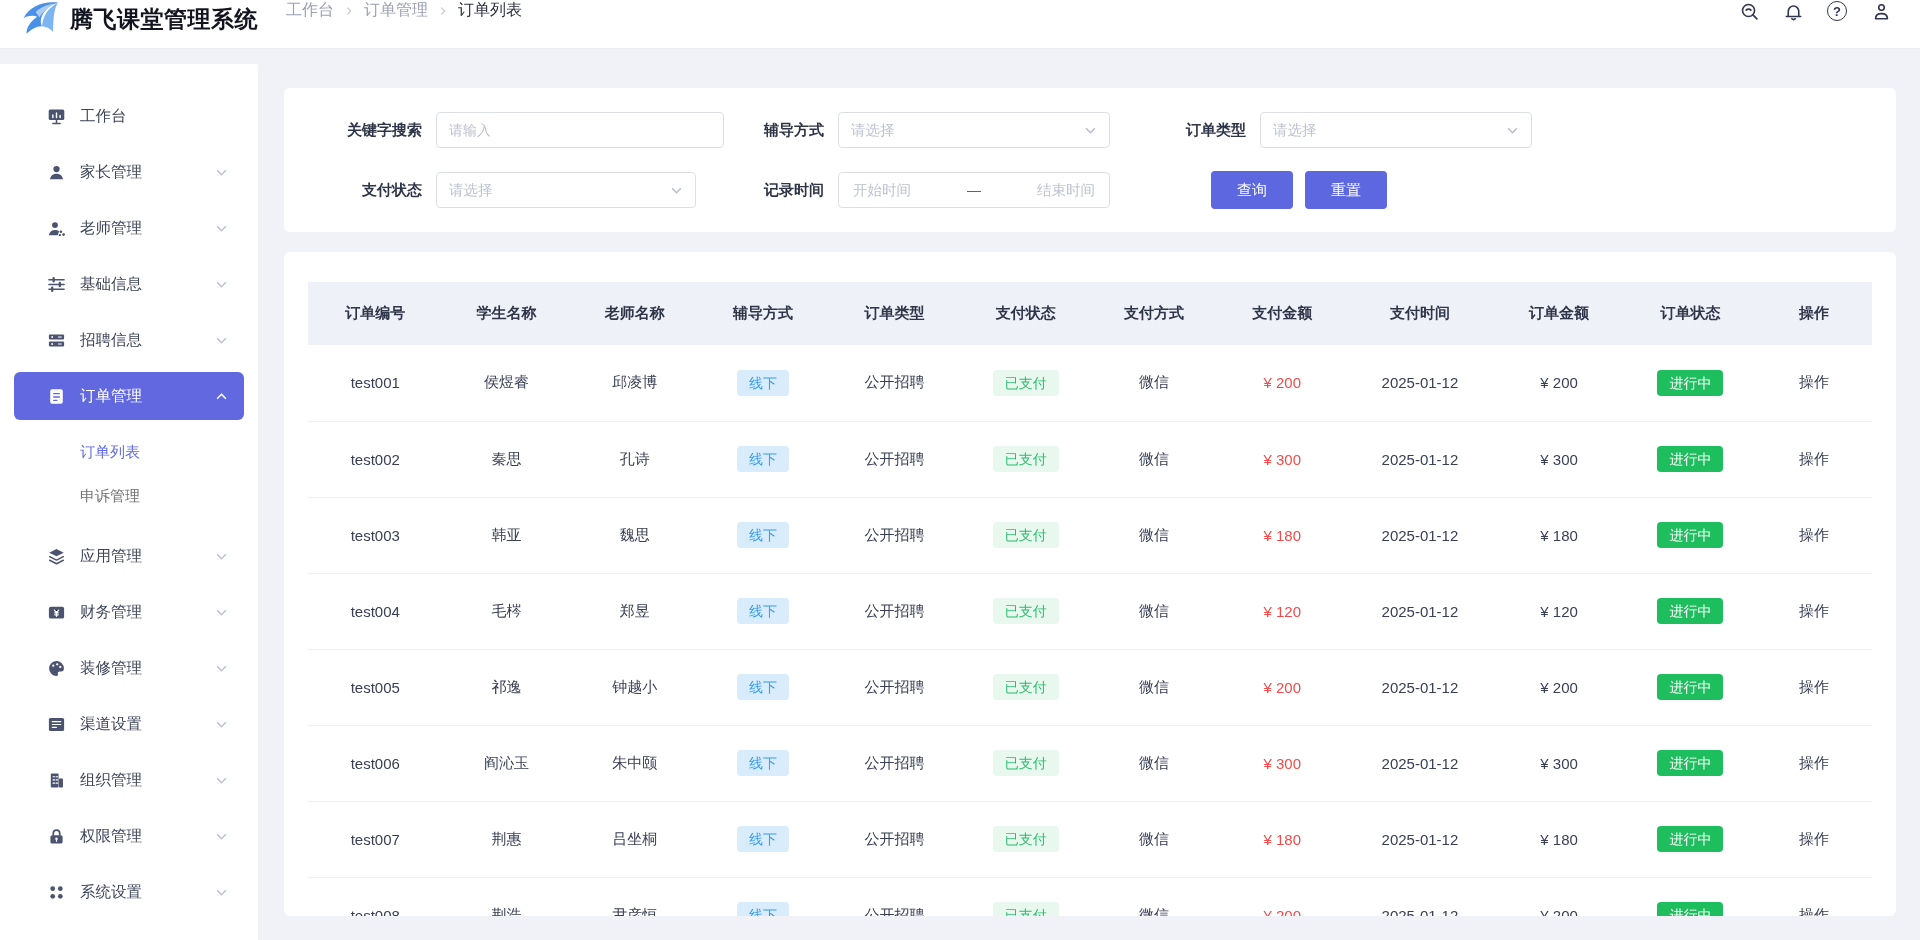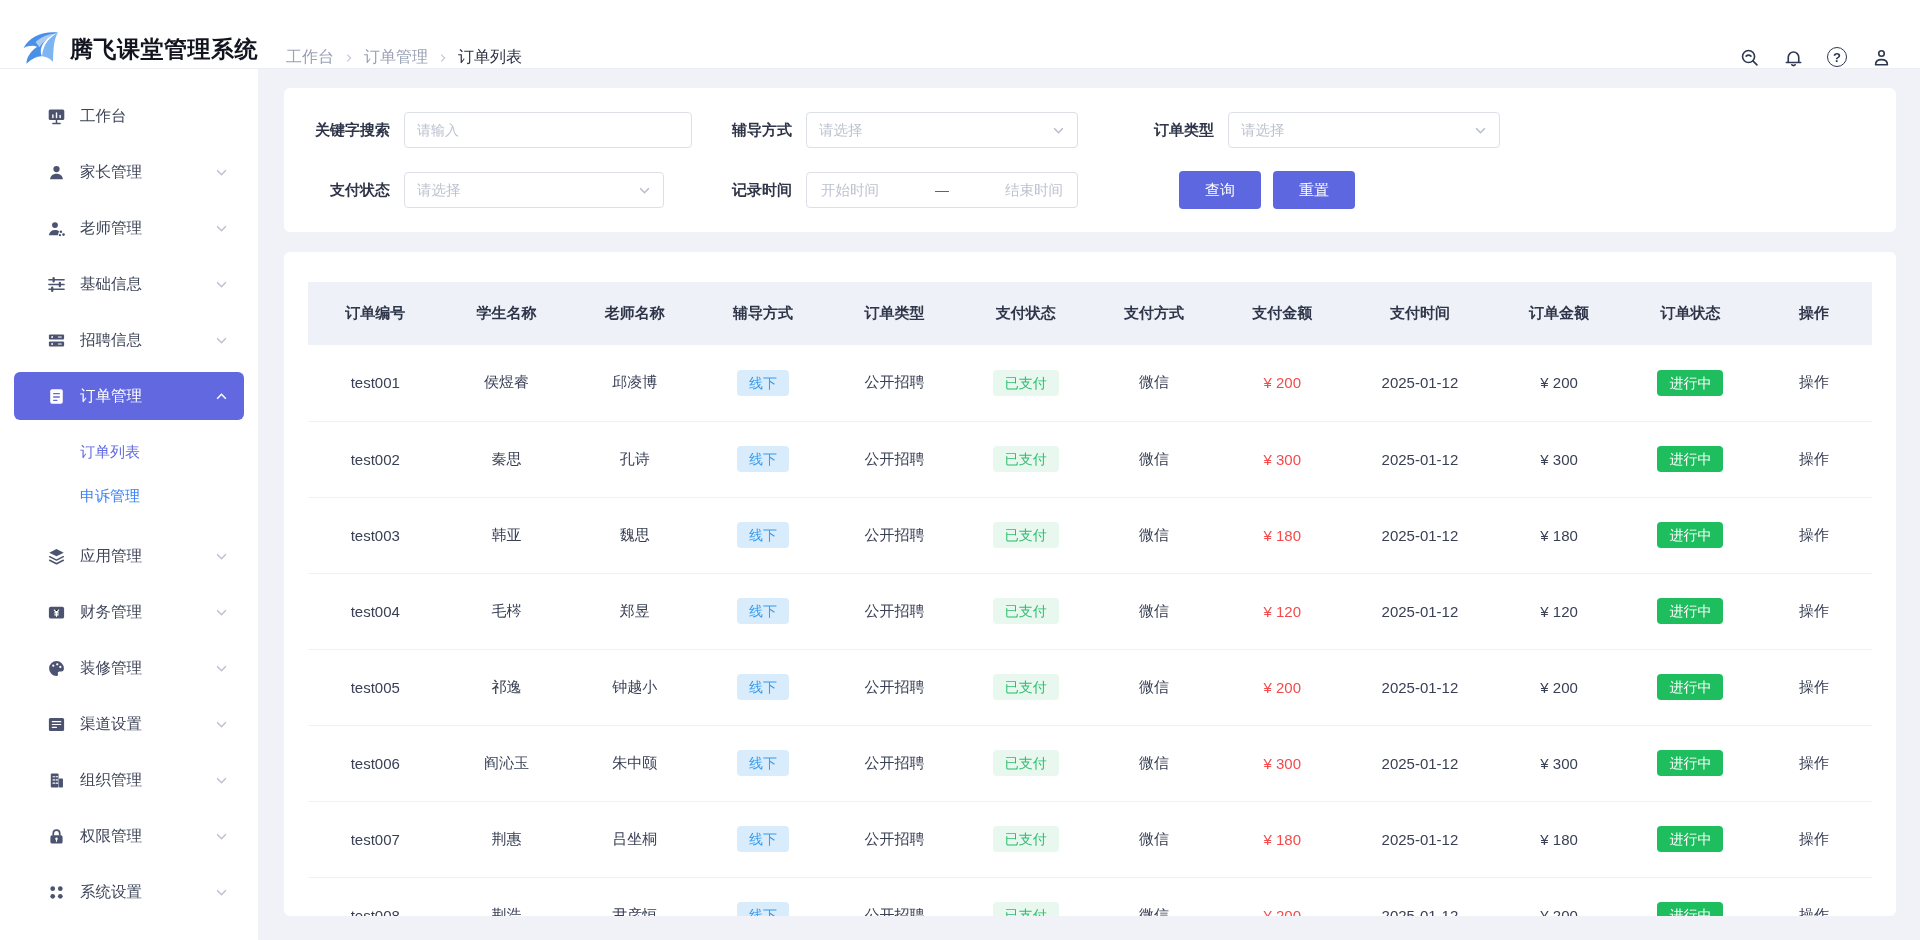--- a/index.html
+++ b/index.html
@@ -1,21 +1,21 @@
 <!DOCTYPE html>
 <html><head>
 <meta charset="utf-8">
 <style>
   * { margin:0; padding:0; box-sizing:border-box; }
   html,body { width:1920px; height:940px; overflow:hidden; }
   body { font-family:"Liberation Sans","DejaVu Sans",sans-serif; background:#f0f2f7; color:#394055; }
 
   
-  .app-header { position:fixed; top:0; left:0; width:1920px; height:68px; background:#fff;
-    display:flex; align-items:flex-end; z-index:20; box-shadow:0 1px 0 #ecedf2; }
+  .app-header { position:fixed; top:0; left:0; width:1920px; height:48px; background:#fff;
+    display:flex; align-items:flex-start; z-index:20; box-shadow:0 1px 0 #ecedf2; }
   .logo-wrap { display:flex; align-items:center; gap:10px; padding-left:18px; width:268px; }
   .app-title { font-size:23px; font-weight:700; color:#12151f; letter-spacing:.5px; white-space:nowrap; }
   .breadcrumb { display:flex; align-items:center; gap:10px; font-size:16px; color:#9aa1b5; margin-left:18px; }
   .breadcrumb .crumb { cursor:pointer; }
   .breadcrumb .crumb.current { color:#2b3042; }
   .crumb-sep { color:#c3c8d6; width:10px; height:10px; }
   .header-actions { margin-left:auto; display:flex; align-items:center; gap:22px; padding-right:28px; color:#2f3850; }
   .h-icon { width:22px; height:22px; display:inline-flex; align-items:center; justify-content:center; cursor:pointer; }
   .help-circle { width:20px; height:20px; border:1.7px solid #2f3850; border-radius:50%;
     font-size:13px; font-weight:700; display:flex; align-items:center; justify-content:center; }
@@ -24,29 +24,29 @@
   .sidebar { position:fixed; top:64px; left:0; width:258px; height:876px; background:#fff; padding-top:28px; overflow:hidden; }
   .menu-item { height:48px; margin:0 14px 8px; border-radius:6px; display:flex; align-items:center;
     padding:0 16px 0 33px; cursor:pointer; color:#3e4559; font-size:15.5px; }
   .menu-item .m-icon { width:19px; height:19px; margin-right:14px; color:#4b5370; flex:0 0 19px; display:flex; }
   .menu-item .m-label { flex:1; }
   .menu-item .chev { width:13px; height:13px; color:#b9c0d3; }
   .menu-item.active { background:#6269e0; color:#fff; }
   .menu-item.active .m-icon, .menu-item.active .chev { color:#fff; }
   .chev.up { transform:rotate(180deg); }
   .submenu { padding:2px 0 14px; }
-  .submenu-item { height:44px; display:flex; align-items:center; padding-left:80px; font-size:15px; color:#3b82f6; cursor:pointer; }
+  .submenu-item { height:44px; display:flex; align-items:center; padding-left:80px; font-size:15px; color:#737373; cursor:pointer; }
   .submenu-item.selected { color:#6269e0; }
 
   
   .main { position:fixed; top:64px; left:258px; width:1662px; height:876px; padding:24px 24px 0 26px; }
   .card { background:#fff; border-radius:6px; }
 
   
-  .filter-card { padding:24px 24px 24px 16px; }
+  .filter-card { padding:24px 24px 24px 48px; }
   .filter-row { display:flex; align-items:center; height:36px; }
   .filter-row + .filter-row { margin-top:24px; }
   .f-label { font-size:15px; font-weight:600; color:#2f3548; text-align:right; margin-right:14px; white-space:nowrap; }
   .w90 { width:90px; } .w70 { width:70px; }
   .f-input { height:36px; border:1px solid #dcdfe6; border-radius:4px; background:#fff;
     font-size:14px; padding:0 12px; color:#394055; outline:none; }
   .f-input::placeholder { color:#bcc2cf; }
   .f-select { height:36px; border:1px solid #dcdfe6; border-radius:4px; background:#fff;
     display:flex; align-items:center; padding:0 12px; cursor:pointer; }
   .f-select .ph { flex:1; font-size:14.5px; color:#bcc2cf; }

